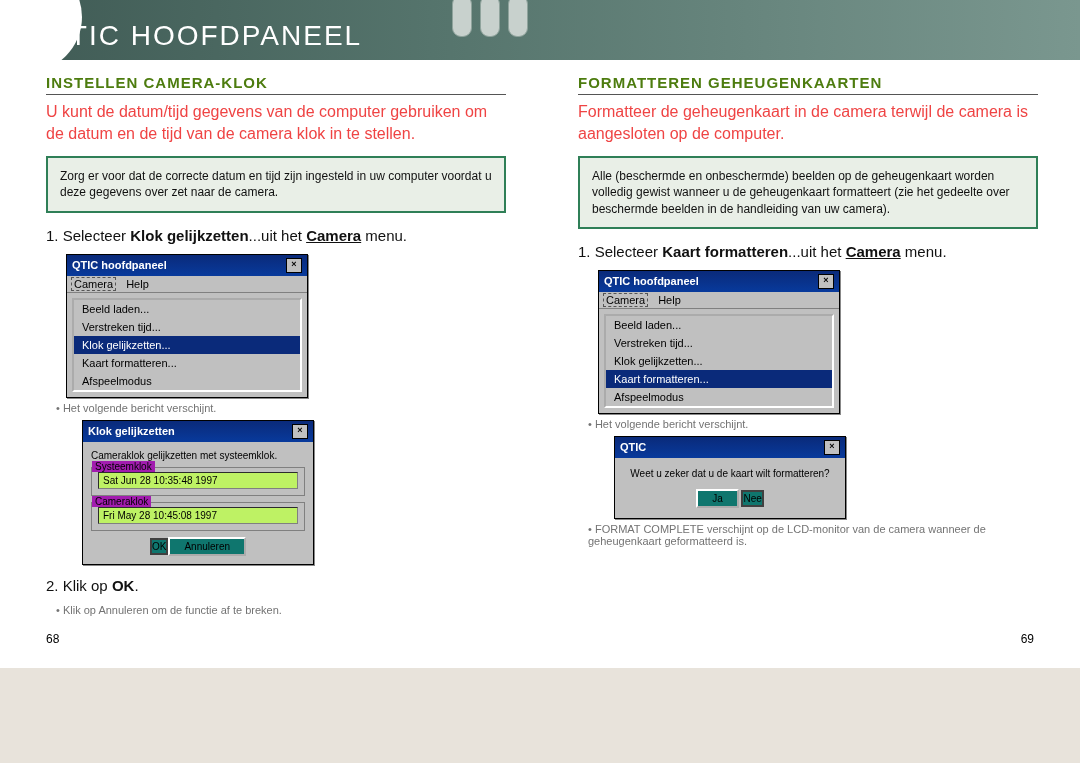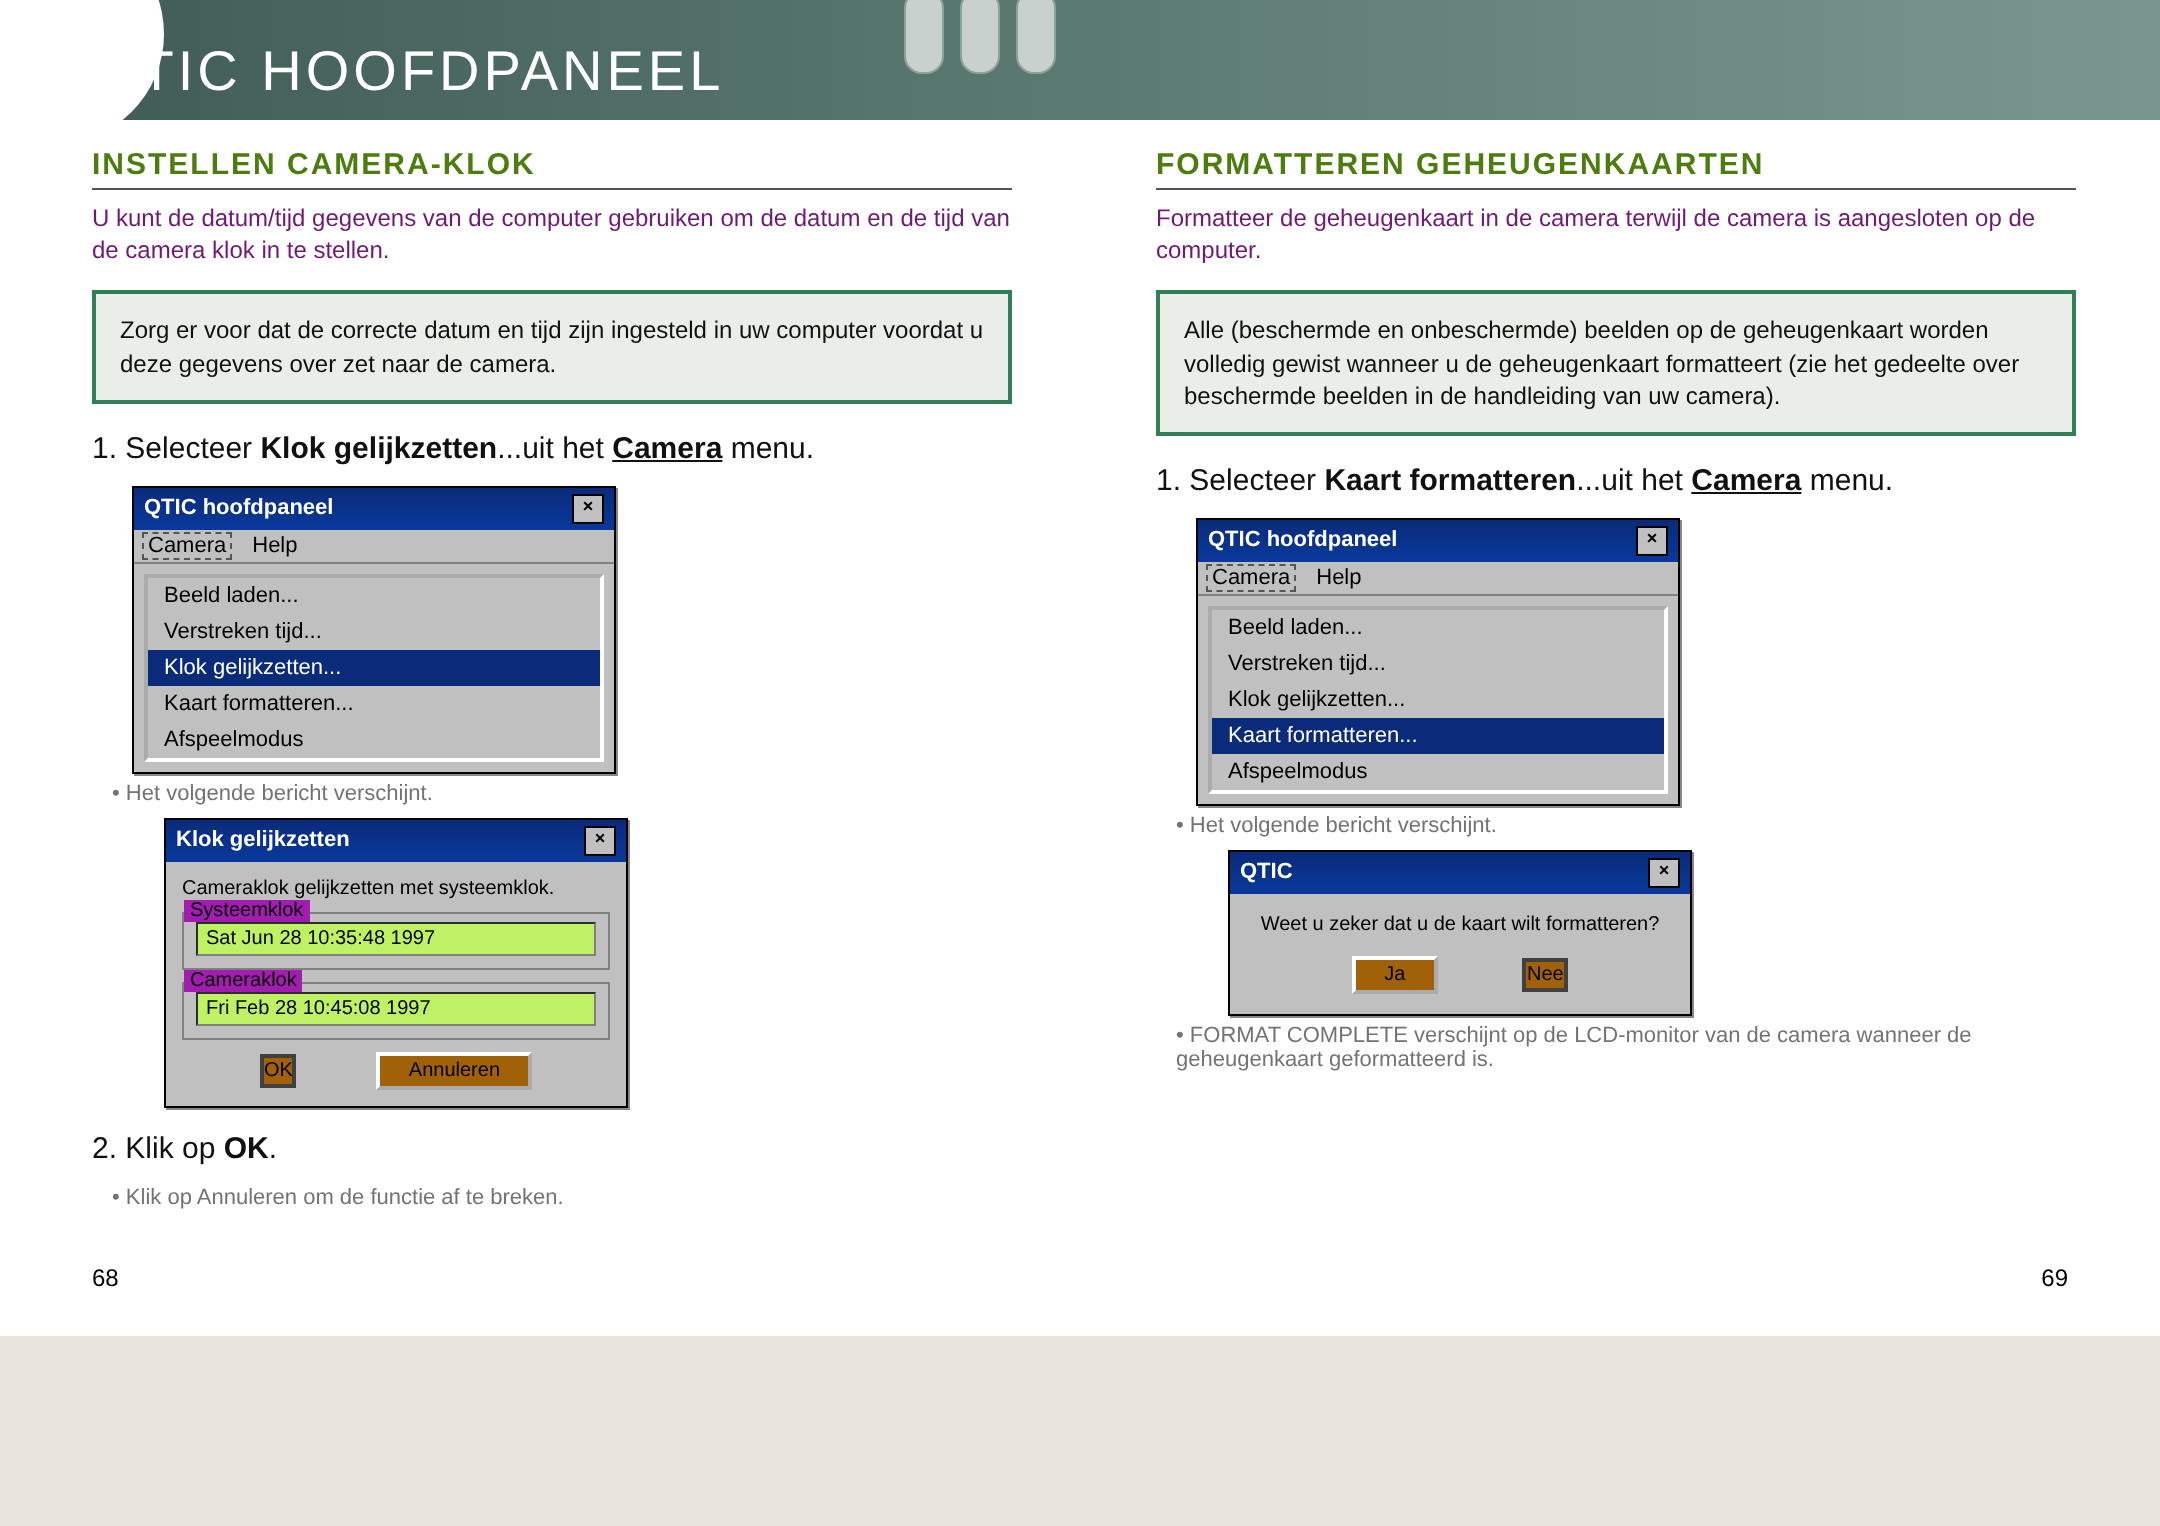--- a/index.html
+++ b/index.html
@@ -6,21 +6,21 @@
   .page{position:relative;width:1080px;height:668px;background:#fff}
   .hdr-bg{position:absolute;top:0;left:0;right:0;height:60px;background:linear-gradient(90deg,#3f5a54 0%,#55746c 40%,#7a978f 100%)}
   .hdr-arc{position:absolute;top:-38px;left:-28px;width:110px;height:110px;border-radius:50%;background:#fff}
   .hdr-pills{position:absolute;top:-5px;left:452px;display:flex;gap:8px}
   .pill{width:18px;height:40px;border-radius:9px;background:#c8d1cd;border:1px solid #8fa39c}
   .hdr-title{position:absolute;top:20px;left:46px;font-family:Impact,'Arial Black',sans-serif;font-size:28px;letter-spacing:2px;color:#fff;text-transform:uppercase}
   .col{position:absolute;top:74px;width:460px}
   .col.left{left:46px}
   .col.right{left:578px}
   .section-title{font-size:15px;font-weight:bold;letter-spacing:1px;color:#4d7c0f;border-bottom:1px solid #555;padding-bottom:3px;margin-bottom:6px;text-transform:uppercase}
-  .intro{font-size:12px;line-height:1.35;color:#701a75}
+  .intro{font-size:16px;line-height:1.35;color:#ef4444}
   .note-box{margin:12px 0 14px;border:2px solid #2f7f57;background:#e9efe7;padding:10px 12px;font-size:12px;color:#111;line-height:1.35}
   .step{font-size:15px;margin:8px 0 10px;color:#111}
   .step b{font-weight:bold}
   .u{text-decoration:underline}
   .sub{font-size:11px;margin:4px 0 2px 10px;color:#737373}
   .sub::before{content:"• ";}
   .win{border:1px solid #000;background:#c0c0c0;font-family:"MS Sans Serif",Tahoma,Arial;box-shadow:1px 1px 0 #888}
   .win .tb{background:linear-gradient(#0a2a7a,#083a9c);color:#fff;font-weight:bold;font-size:11px;padding:3px 5px;display:flex;align-items:center;justify-content:space-between}
   .xbtn{width:14px;height:13px;background:#c0c0c0;border:1px solid #000;font-size:9px;line-height:11px;text-align:center;color:#000;font-weight:bold}
   .menubar{background:#c0c0c0;padding:2px 4px;font-size:11px;border-bottom:1px solid #808080}
@@ -29,21 +29,21 @@
   .list{background:#c0c0c0;border:2px inset #fff;margin:5px;padding:0}
   .li{font-size:11px;padding:3px 8px;color:#000}
   .li.sel{background:#0a2a7a;color:#fff}
   .win1{width:240px;margin-left:20px}
   .dlg{width:230px;margin:6px 0 0 36px}
   .dlg .body{padding:8px;font-size:10px;color:#000}
   .grp{border:1px solid #808080;padding:4px 6px 6px;margin-bottom:6px;position:relative}
   .grp .lbl{position:absolute;top:-7px;left:0;background:#a21caf;font-size:10px;padding:0 3px}
   .fld{background:#bef264;border:1px inset #808080;font-size:10px;padding:2px 4px;width:100%;box-sizing:border-box}
   .btnrow{text-align:center;margin-top:4px}
-  .wbtn{display:inline-block;background:#a16207;border:2px outset #fff;font-size:10px;padding:2px 14px;margin:0 20px}
+  .wbtn{display:inline-block;background:#0f766e;border:2px outset #fff;font-size:10px;padding:2px 14px;margin:0 0}
   .wbtn.def{border:2px solid #404040;padding:1px 0}
   .dlg2{width:230px;margin:6px 0 0 36px}
   .dlg2 .body{padding:10px;font-size:10px;text-align:center}
   .dlg2 .q{text-align:center;margin-bottom:10px}
   .pgnum{position:absolute;bottom:22px;font-size:12px}
   .pgnum.l{left:46px}.pgnum.r{right:46px}
 </style>
 </head>
 <body>
 
@@ -88,21 +88,21 @@
           <span class="xbtn">×</span>
         </div>
       <div class="body">
         <div style="margin-bottom:6px">Cameraklok gelijkzetten met systeemklok.</div>
         <div class="grp">
             <span class="lbl">Systeemklok</span>
             <div class="fld">Sat Jun 28 10:35:48 1997</div>
           </div>
         <div class="grp">
             <span class="lbl">Cameraklok</span>
-            <div class="fld">Fri Feb 28 10:45:08 1997</div>
+            <div class="fld">Fri May 28 10:45:08 1997</div>
           </div>
         <div class="btnrow"><span class="wbtn def">OK</span><span class="wbtn">Annuleren</span></div>
       </div>
     </div>
 
     <div class="step" style="margin-top:12px"><span>2. Klik op </span><b>OK</b>.</div>
     <div class="sub">Klik op Annuleren om de functie af te breken.</div>
   </div>
 
   <div class="col right">

